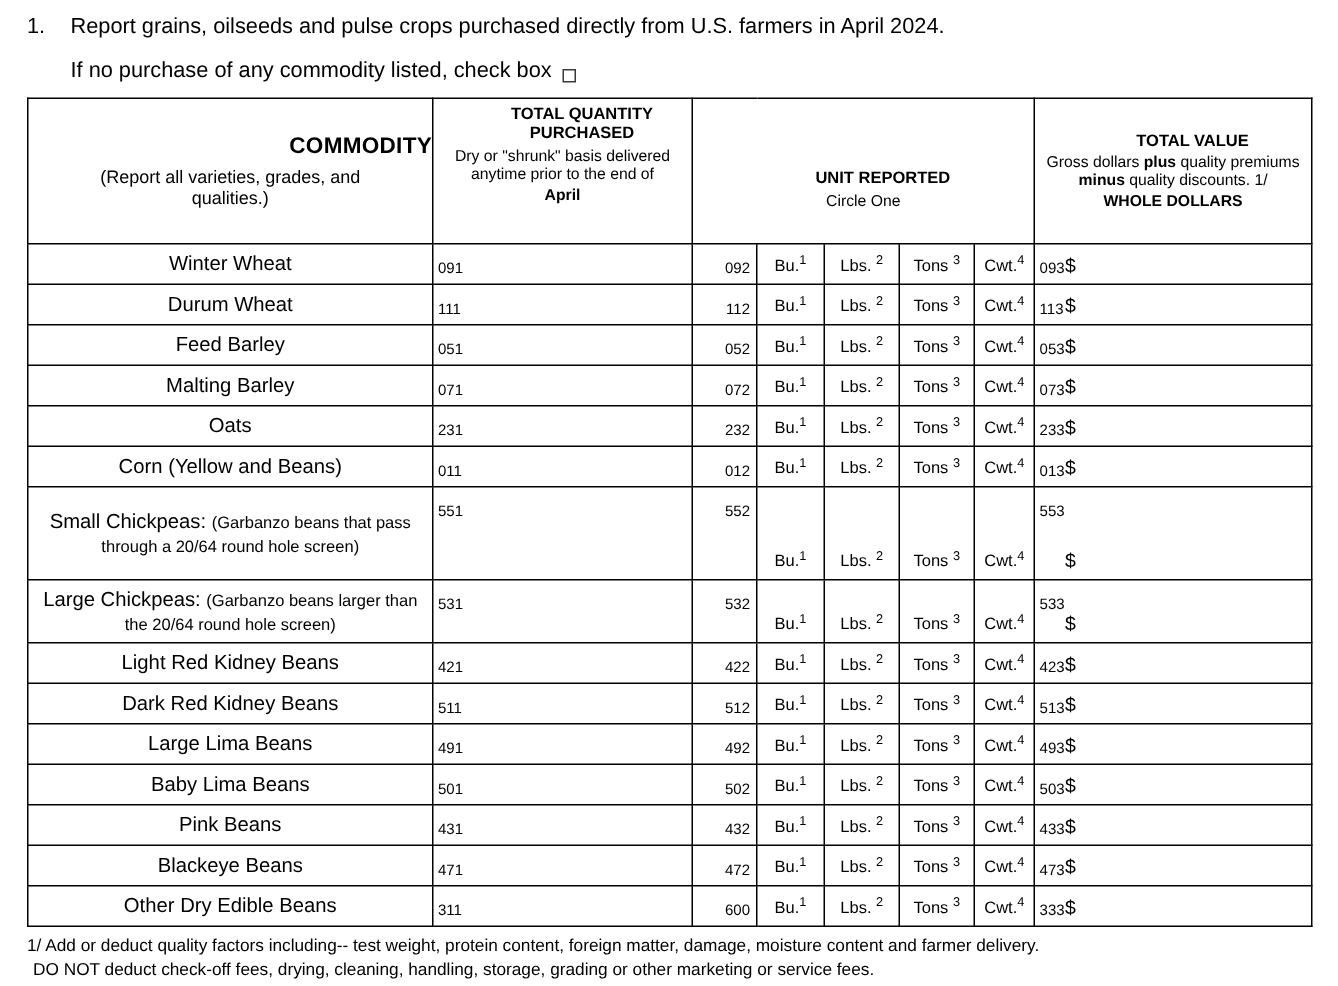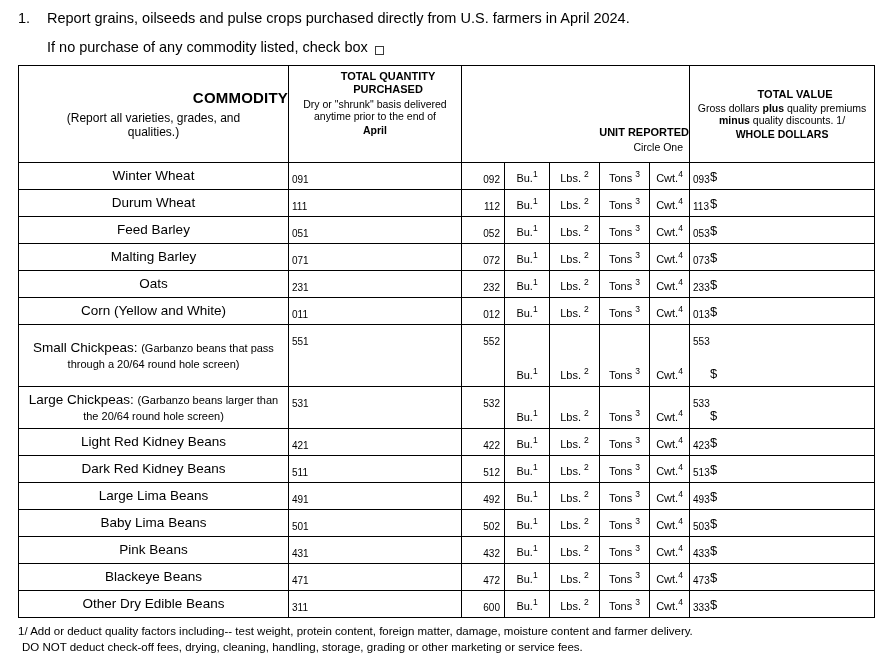--- a/index.html
+++ b/index.html
@@ -15,21 +15,21 @@
   table { border-collapse:collapse; table-layout:fixed; width:856px; }
   td,th { border:1px solid #000; overflow:hidden; }
   thead th { font-weight:normal; height:97px; }
 
   .h-commodity { vertical-align:middle; text-align:center; }
   .h-title { font-size:15px; font-weight:bold; letter-spacing:0.2px;text-align:right; }
   .h-sub { font-size:12px; margin:5px auto 0; max-width:225px; line-height:1.2; }
   .h-qty { vertical-align:top; text-align:center; padding-top:4px; }
   .h-title-sm { font-size:11px; font-weight:bold; line-height:1.2;margin-left:26px; }
   .h-sub-xs { font-size:10.5px; line-height:1.2; margin-top:1px; padding:0 6px; }
-  .h-unit { vertical-align:bottom; text-align:right; padding-bottom:9px; }
+  .h-unit { vertical-align:bottom; text-align:center; padding-bottom:22px; }
   .h-value { vertical-align:middle; text-align:center; }
   .b { font-weight:bold; }
 
   tr.rh1 td { height:27px; }
   tr.rh2 td { height:42px; }
   tr.rh3 td { height:62px; }
 
   td.c-commodity { vertical-align:middle; padding:2px 4px; font-size:13.5px; line-height:1.18;text-align:center; }
   .c-note { font-size:11px; }
   td.c-qty, td.c-code, td.c-value { position:relative; }
@@ -160,21 +160,21 @@
             <span class="code r">232</span>
           </td>
         <td class="c-unit"><span>Bu.</span><sup>1</sup></td>
         <td class="c-unit"><span>Lbs. </span><sup>2</sup></td>
         <td class="c-unit"><span>Tons </span><sup>3</sup></td>
         <td class="c-unit"><span>Cwt.</span><sup>4</sup></td>
         <td class="c-value"><span class="code">233</span><span>$</span></td>
       </tr>
 
       <tr class="rh1">
-        <td class="c-commodity"><span>Corn (Yellow and White)</span> <span class="c-note"></span></td>
+        <td class="c-commodity"><span>Corn (Yellow and Beans)</span> <span class="c-note"></span></td>
         <td class="c-qty">
             <span class="code">011</span>
           </td>
         <td class="c-code">
             <span class="code r">012</span>
           </td>
         <td class="c-unit"><span>Bu.</span><sup>1</sup></td>
         <td class="c-unit"><span>Lbs. </span><sup>2</sup></td>
         <td class="c-unit"><span>Tons </span><sup>3</sup></td>
         <td class="c-unit"><span>Cwt.</span><sup>4</sup></td>

